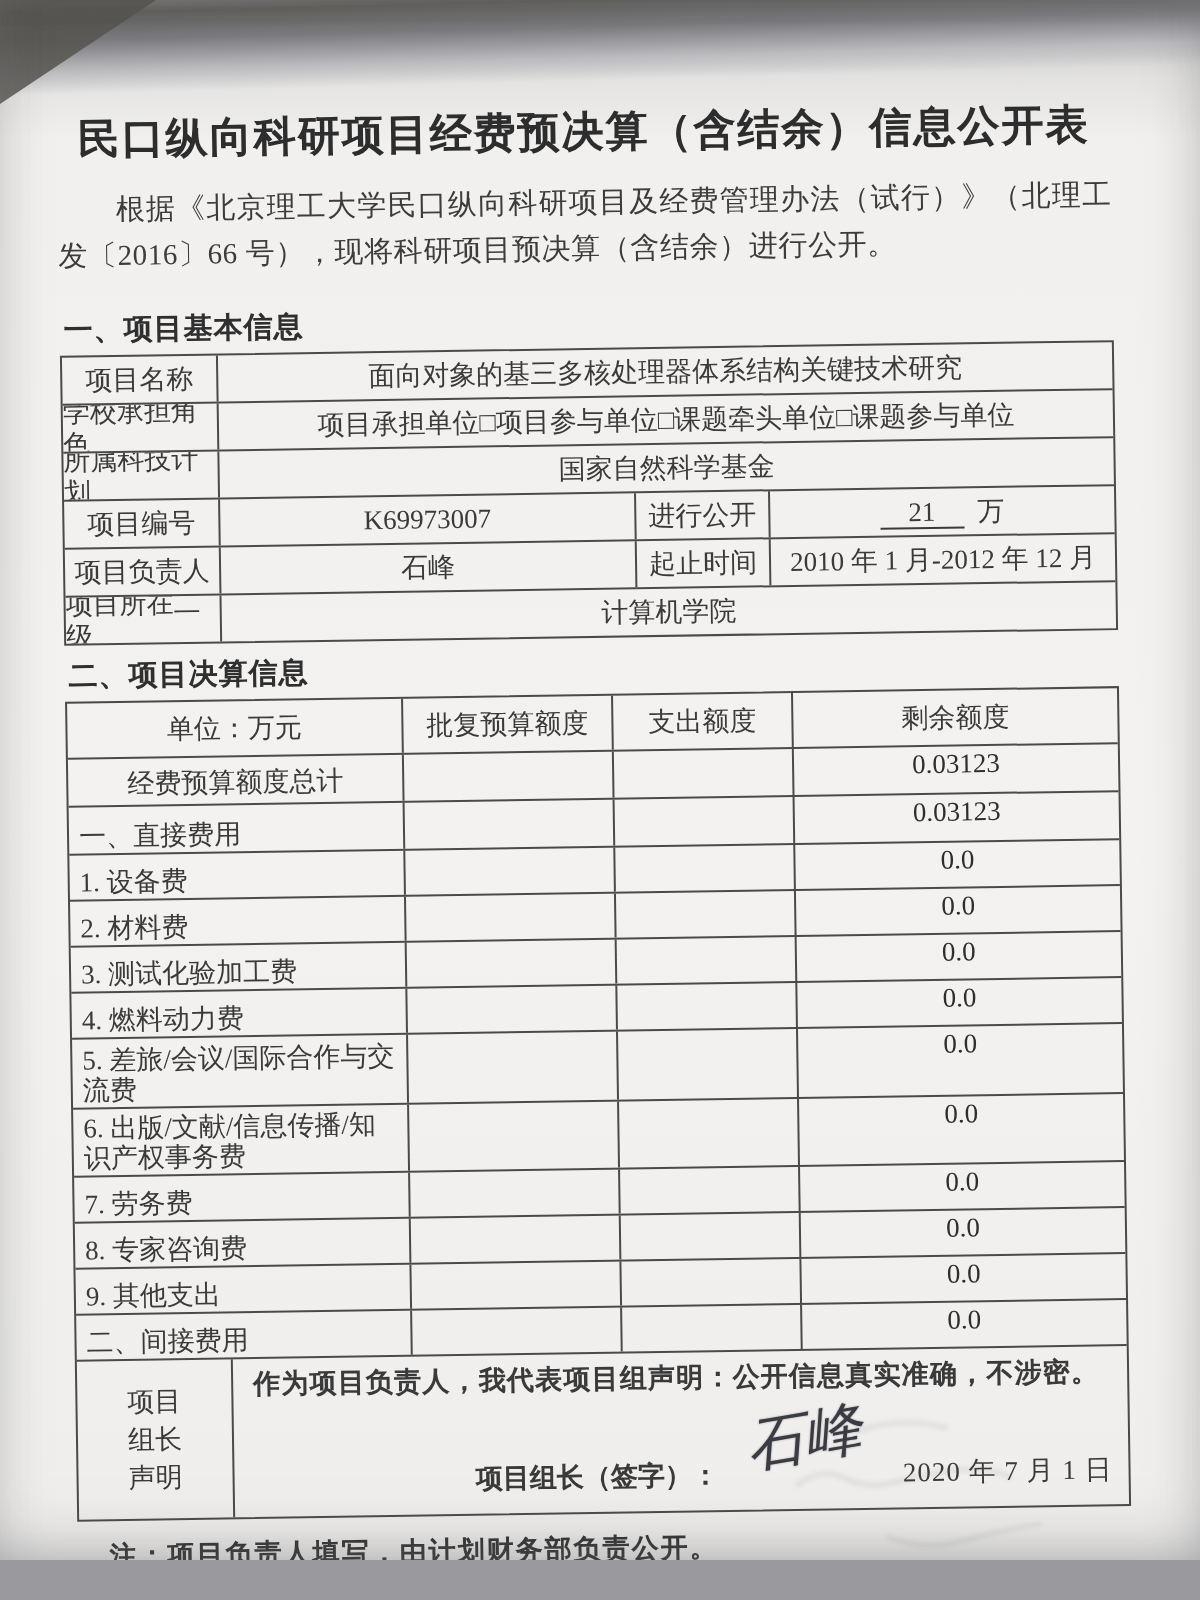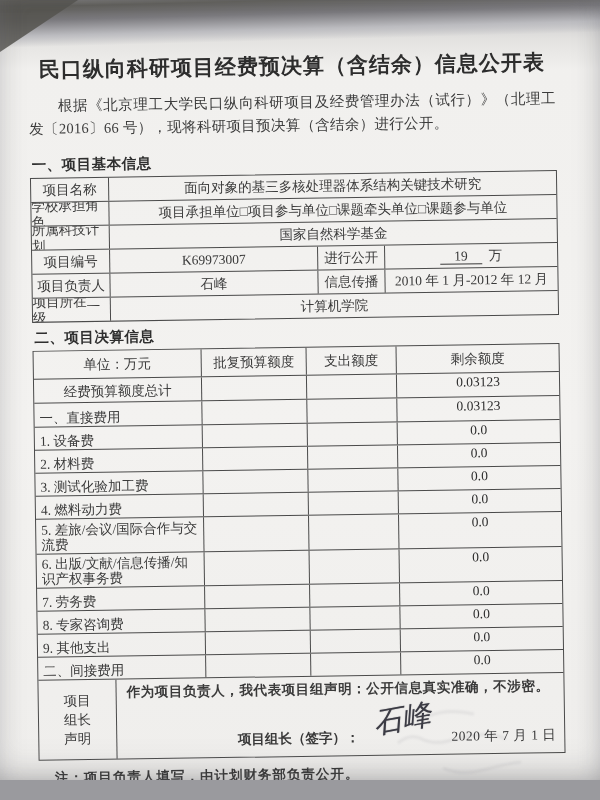--- a/index.html
+++ b/index.html
@@ -103,28 +103,28 @@
       </div>
       <div class="trow r23">
         <div class="cell w1">所属科技计划</div>
         <div class="cell wv">国家自然科学基金</div>
       </div>
       <div class="trow r23">
         <div class="cell w1">项目编号</div>
         <div class="cell wv">K69973007</div>
         <div class="cell w3">进行公开</div>
         <div class="cell w4">
-          <span class="blank-line">19</span>
+          <span class="blank-line">21</span>
           <span class="unit">万</span>
         </div>
       </div>
       <div class="trow r23">
         <div class="cell w1">项目负责人</div>
         <div class="cell wv">石峰</div>
-        <div class="cell w3">信息传播</div>
+        <div class="cell w3">起止时间</div>
         <div class="cell w4">2010 年 1 月-2012 年 12 月</div>
       </div>
       <div class="trow r23">
         <div class="cell w1">项目所在二级</div>
         <div class="cell wv">计算机学院</div>
       </div>
     </div>
 
     <div class="sec-head" style="margin-top:6px">二、项目决算信息</div>
 

